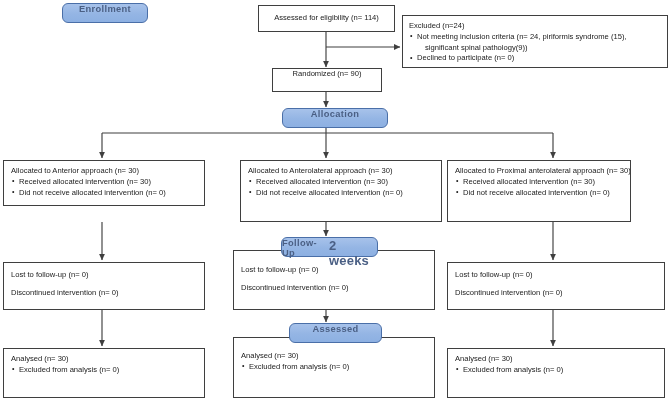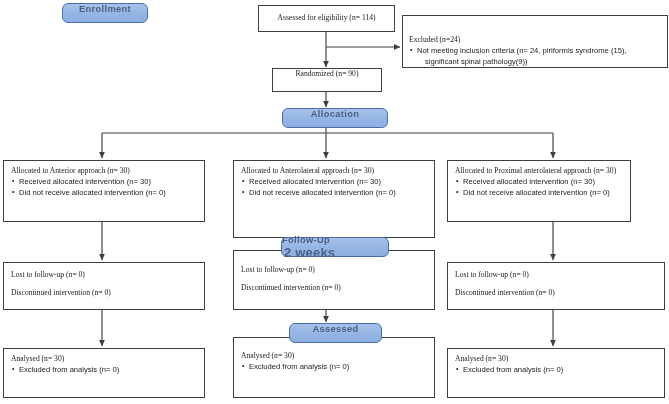--- a/index.html
+++ b/index.html
@@ -29,21 +29,20 @@
     border: 1px solid #3f3f3f;
     background: #ffffff;
     padding: 5px 7px 4px 7px;
     font-size: 7.6px;
     line-height: 1.42;
     color: #1a1a1a;
     overflow: hidden;
   }
   .box .line {
     white-space: nowrap;
-    font-family: Liberation Serif, serif;
   }
   .box ul {
     margin: 0;
     padding: 0;
     list-style: none;
   }
   .box li {
     position: relative;
     padding-left: 8px;
     white-space: nowrap;
@@ -121,59 +120,59 @@
   </svg>
 
   <div class="badge" style="left:62px; top:3px; width:86px; height:20px;">
     <span>Enrollment</span>
   </div>
 
   <div class="badge" style="left:282px; top:108px; width:106px; height:20px;">
     <span>Allocation</span>
   </div>
 
-  <div class="badge" style="left:281px; top:237px; width:108px; height:20px;flex-direction:column;">
+  <div class="badge" style="left:281px; top:237px; width:97px; height:20px;">
     <span>Follow-Up</span>
     <span class="sub">2 weeks</span>
   </div>
 
   <div class="badge" style="left:289px; top:323px; width:93px; height:20px;">
     <span>Assessed</span>
   </div>
 
   <div class="box" style="left:258px; top:5px; width:137px; height:27px; display:flex; align-items:center; justify-content:center; padding:0;">
     <span class="line">Assessed for eligibility (n= 114)</span>
   </div>
 
-  <div class="box" style="left:402px; top:15px; width:266px; height:53px; padding:19px 6px;">
+  <div class="box" style="left:402px; top:15px; width:266px; height:53px; padding:5px 6px;">
     <div class="line">Excluded (n=24)</div>
     <ul>
       <li>
         <span>Not meeting inclusion criteria (n= 24, piriformis syndrome (15),</span>
         <span class="cont">significant spinal pathology(9))</span>
       </li>
       <li>
         <span>Declined to participate (n= 0)</span>
       </li>
     </ul>
   </div>
 
   <div class="box" style="left:272px; top:68px; width:110px; height:24px; display:flex; justify-content:center; padding:0;">
     <span class="line">Randomized (n= 90)</span>
   </div>
 
-  <div class="box" style="left:3px; top:160px; width:202px; height:62px;">
+  <div class="box" style="left:3px; top:160px; width:202px; height:46px;">
     <div class="line">Allocated to Anterior approach (n= 30)</div>
     <ul>
       <li><span>Received allocated intervention (n= 30)</span></li>
       <li><span>Did not receive allocated intervention (n= 0)</span></li>
     </ul>
   </div>
 
-  <div class="box" style="left:233px; top:160px; width:202px; height:78px;">
+  <div class="box" style="left:240px; top:160px; width:202px; height:62px;">
     <div class="line">Allocated to Anterolateral approach (n= 30)</div>
     <ul>
       <li><span>Received allocated intervention (n=  30)</span></li>
       <li><span>Did not receive allocated intervention (n= 0)</span></li>
     </ul>
   </div>
 
   <div class="box" style="left:447px; top:160px; width:184px; height:62px;">
     <div class="line">Allocated to Proximal anterolateral approach (n= 30)</div>
     <ul>

